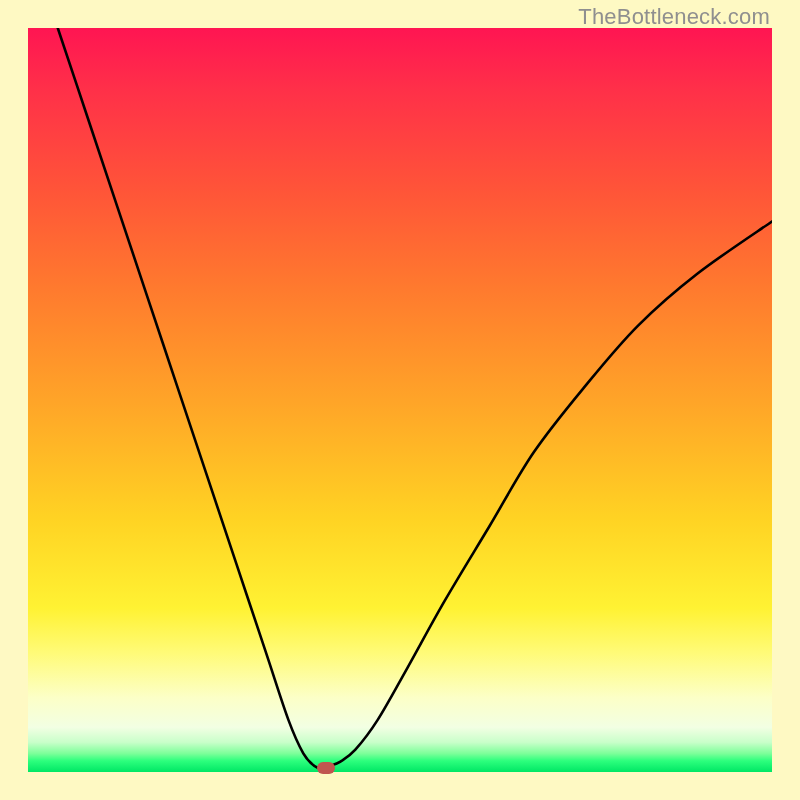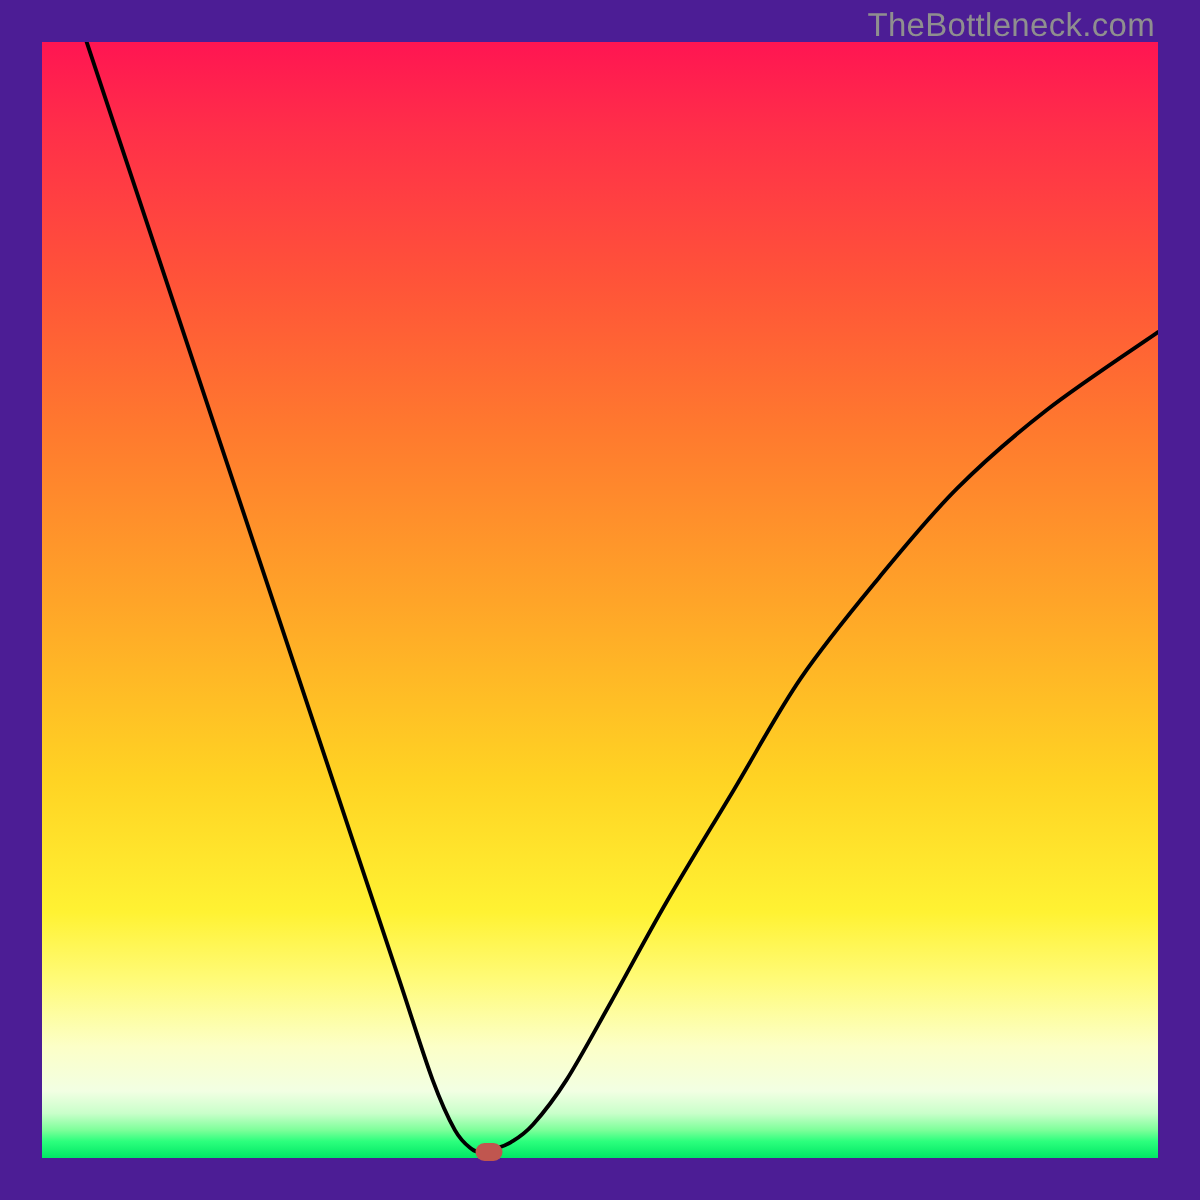--- a/index.html
+++ b/index.html
@@ -10,21 +10,21 @@
     background: #000;
     overflow: hidden;
     font-family: Arial, Helvetica, sans-serif;
   }
   .frame {
     position: absolute;
     top: 0;
     left: 0;
     width: 800px;
     height: 800px;
-    background: #4c1d95;
+    background: #fef9c3;
   }
   .plot-area {
     position: absolute;
     top: 28px;
     left: 28px;
     width: 744px;
     height: 744px;
     
     background: linear-gradient(
       to bottom,

